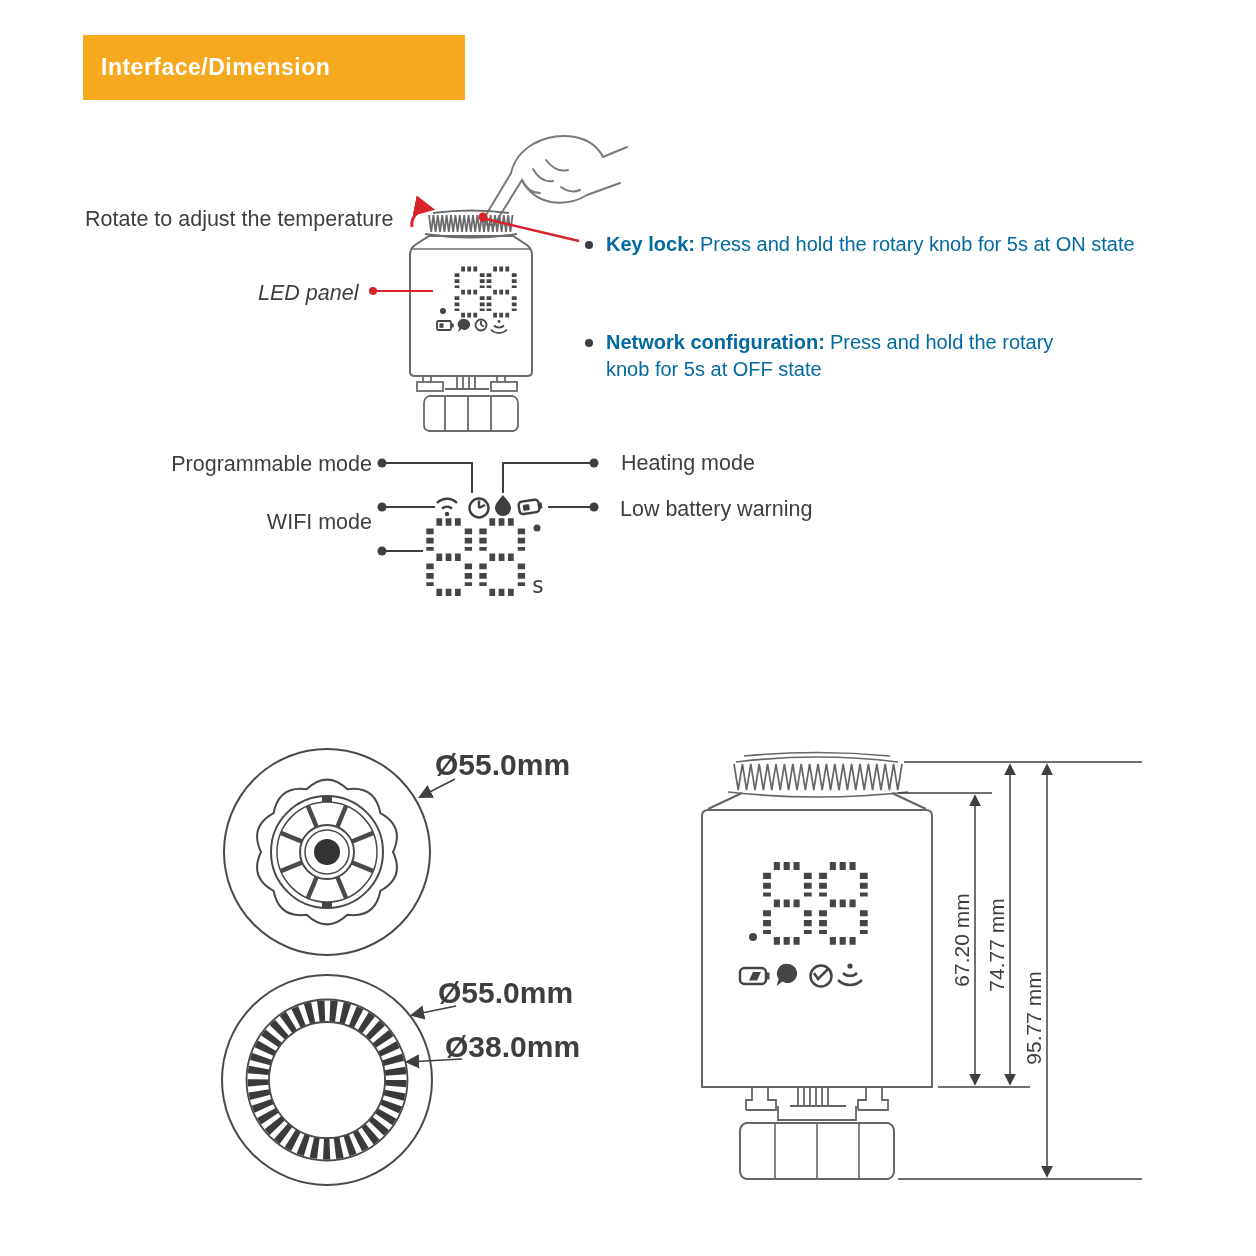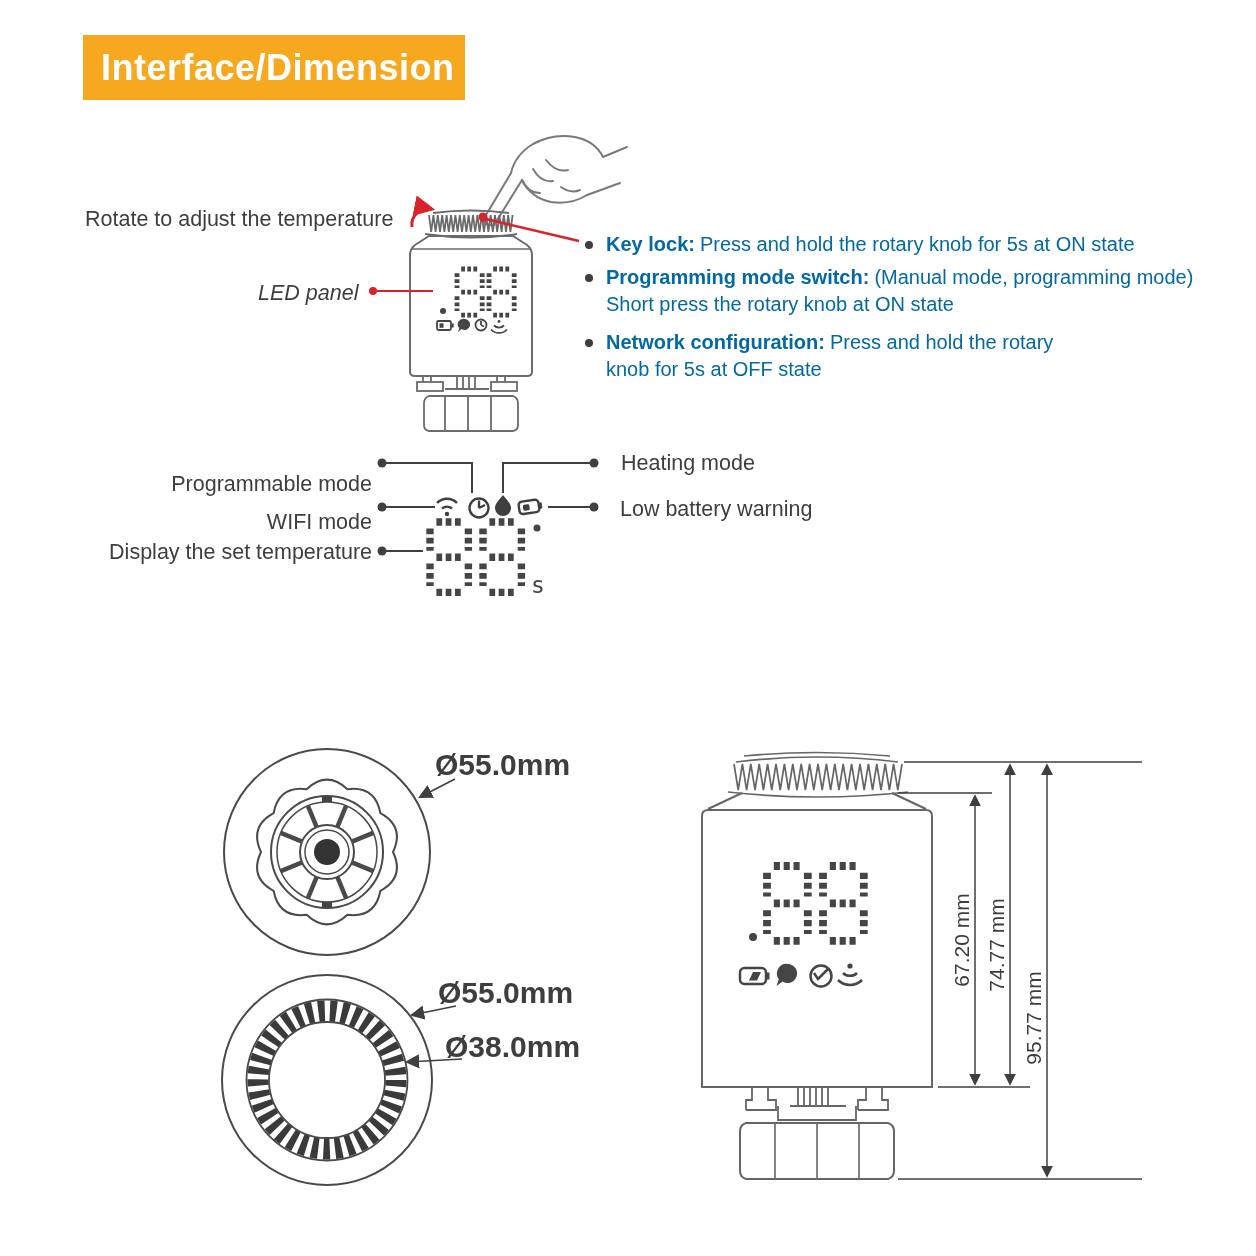--- a/index.html
+++ b/index.html
@@ -1,20 +1,20 @@
 <!DOCTYPE html>
 <html><head>
 <meta charset="utf-8">
 <style>
   html,body{margin:0;padding:0;background:#fff;}
   .stage{position:relative;width:1256px;height:1256px;background:#fff;overflow:hidden;
          font-family:"Liberation Sans",sans-serif;color:#3e3e3e;}
   .abs{position:absolute;}
   .banner{left:83px;top:35px;width:382px;height:65px;background:#F6A81E;
-          font-size:36px;font-weight:bold;color:#fff;line-height:65px;
+          font-size:23px;font-weight:bold;color:#fff;line-height:65px;
           padding-left:18px;box-sizing:border-box;letter-spacing:.5px;}
   .lbl{font-size:21.5px;line-height:26px;white-space:nowrap;color:#3e3e3e;text-align:center;}
   .r-align{text-align:right;}
   .bullet{position:absolute;left:585px;display:flex;align-items:flex-start;}
   .bdot{width:8px;height:8px;border-radius:50%;background:#3e3e3e;margin-top:10px;flex:0 0 auto;}
   .btext{margin-left:13px;font-size:20px;line-height:27px;white-space:nowrap;color:#0369a1;}
   .btext b{margin-right:5px;}
   svg{position:absolute;overflow:visible;}
   svg text{font-family:"Liberation Sans",sans-serif;fill:#3e3e3e;}
   .dim-txt{font-size:21px;}
@@ -27,34 +27,28 @@
 
   <div class="abs banner">Interface/Dimension</div>
 
   <div class="abs lbl" style="left:85px;top:206px;">Rotate to adjust the temperature</div>
   <div class="abs lbl" style="left:258px;top:280px;font-style:italic;">LED panel</div>
 
   <div class="bullet" style="top:231px;">
     <span class="bdot"></span>
     <div class="btext"><b>Key lock:</b><span>Press and hold the rotary knob for 5s at ON state</span></div>
   </div>
-  <div class="bullet" style="top:264px;">
-    <span class="bdot"></span>
-    <div class="btext"><b>Programming mode switch:</b><span>(Manual mode, programming mode)</span><br>
-      <span>Short press the rotary knob at ON state</span></div>
-  </div>
   <div class="bullet" style="top:329px;">
     <span class="bdot"></span>
     <div class="btext"><b>Network configuration:</b><span>Press and hold the rotary</span><br>
       <span>knob for 5s at OFF state</span></div>
   </div>
 
-  <div class="abs lbl r-align" style="right:884px;top:471px;margin-left:11px;">Programmable mode</div>
+  <div class="abs lbl r-align" style="right:884px;top:451px;margin-left:11px;">Programmable mode</div>
   <div class="abs lbl r-align" style="right:884px;top:509px;">WIFI mode</div>
-  <div class="abs lbl r-align" style="right:884px;top:539px;">Display the set temperature</div>
   <div class="abs lbl" style="left:621px;top:450px;">Heating mode</div>
   <div class="abs lbl" style="left:620px;top:496px;">Low battery warning</div>
 
   <svg style="left:365px;top:125px;" width="270" height="320" viewBox="0 0 270 320">
     <defs>
       <g id="d8" fill="none" stroke="#454545" stroke-width="4.6" stroke-dasharray="3.6 2.2">
         <line x1="4" y1="0" x2="20" y2="0"></line>
         <line x1="24" y1="4" x2="24" y2="18"></line>
         <line x1="24" y1="26" x2="24" y2="40"></line>
         <line x1="4" y1="44" x2="20" y2="44"></line>

